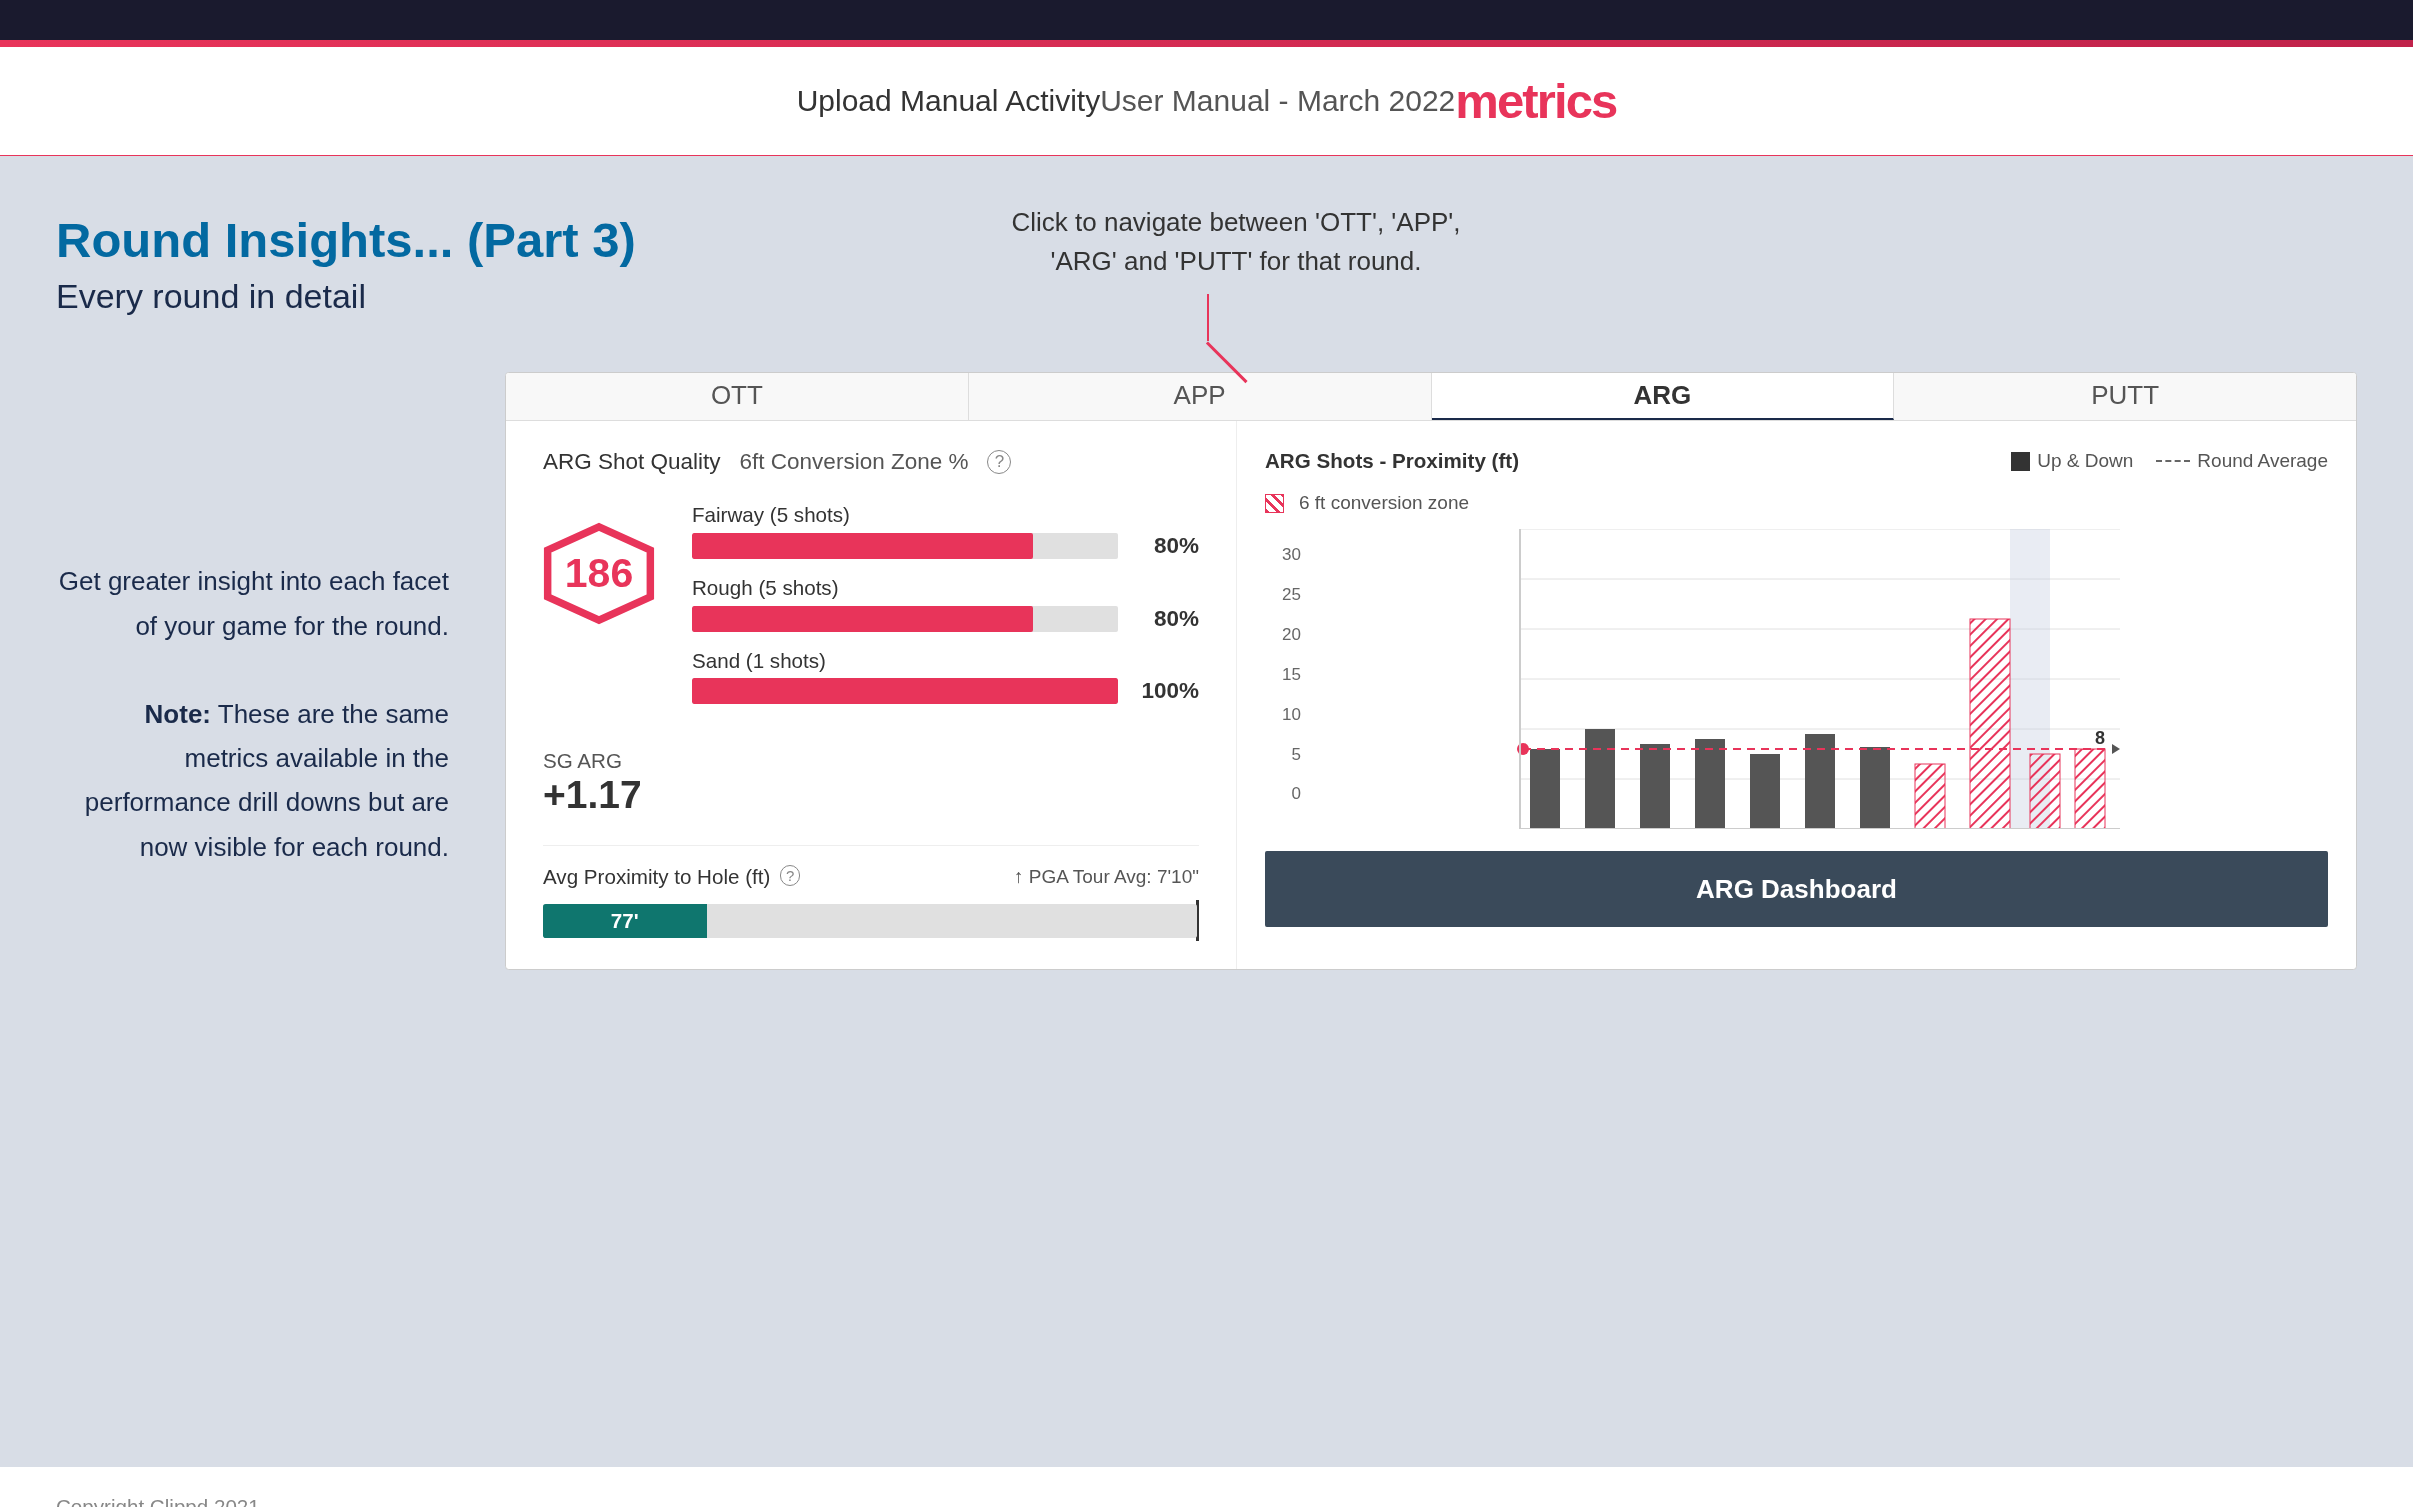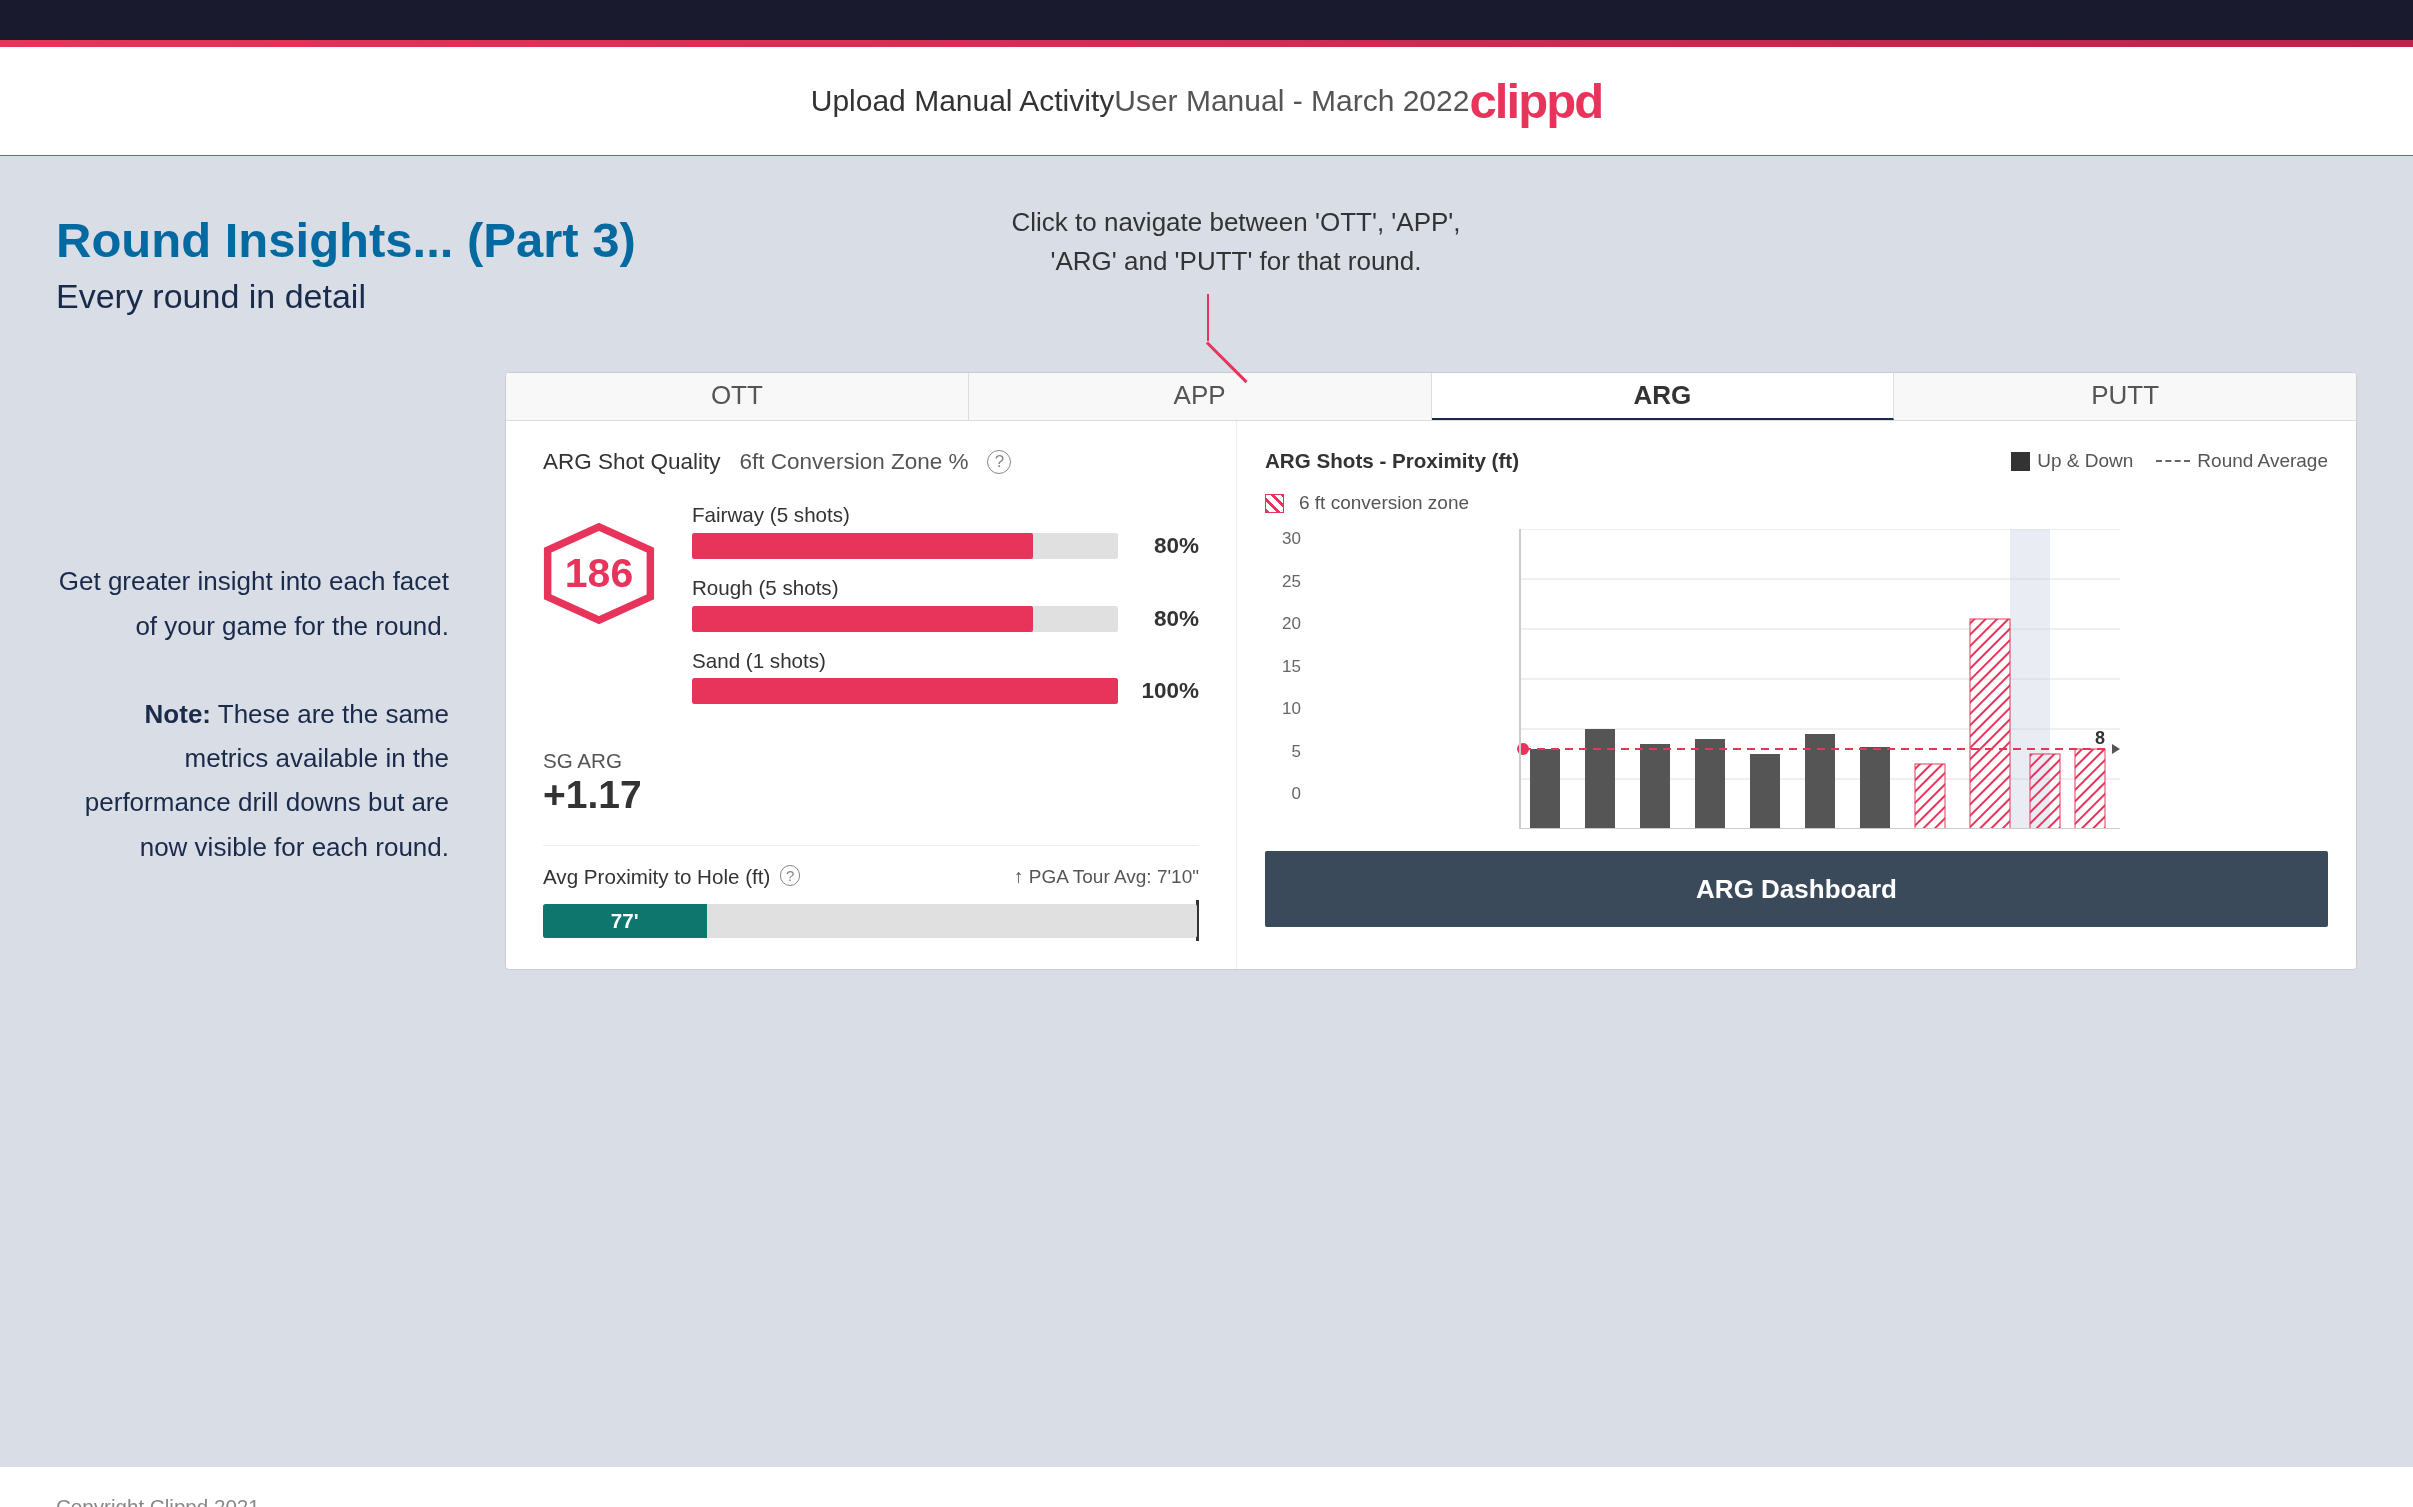--- a/index.html
+++ b/index.html
@@ -377,21 +377,21 @@
 </head>
 <body>
 
 <div class="top-bar">
   <div class="top-bar-accent"></div>
 </div>
 
 <div class="header">
   <span class="header-left">Upload Manual Activity</span>
   <span class="header-center">User Manual - March 2022</span>
-  <span class="header-logo">clippd</span>
+  <span class="header-logo">metrics</span>
 </div>
 
 <div class="main" style="position:relative;">
 
   <div class="page-title">Round Insights... (Part 3)</div>
   <div class="page-subtitle">Every round in detail</div>
 
   <div class="panel-area">
 
     <div class="left-desc">
@@ -516,21 +516,21 @@
             </div>
 
             <div class="legend-item" style="margin-bottom:15px; font-size:19px; color:#555;">
               <div class="legend-hatched" style="width:19px;height:19px;margin-right:7.5px;display:inline-block;background:repeating-linear-gradient(45deg,#e8345a,#e8345a 2.8px,transparent 2.8px,transparent 7.5px);border:0.9px solid #e8345a;"></div>
               <span>6 ft conversion zone</span>
             </div>
 
             <div style="position:relative; margin-left:47px;">
 
               
-              <div style="position:absolute; left:-43px; top:0; bottom:28px; display:flex; flex-direction:column; justify-content:space-between;">
+              <div style="position:absolute; left:-43px; top:16px; bottom:28px; display:flex; flex-direction:column; justify-content:space-between;">
                 <span class="y-label">30</span>
                 <span class="y-label">25</span>
                 <span class="y-label">20</span>
                 <span class="y-label">15</span>
                 <span class="y-label">10</span>
                 <span class="y-label">5</span>
                 <span class="y-label">0</span>
               </div>
 
               

